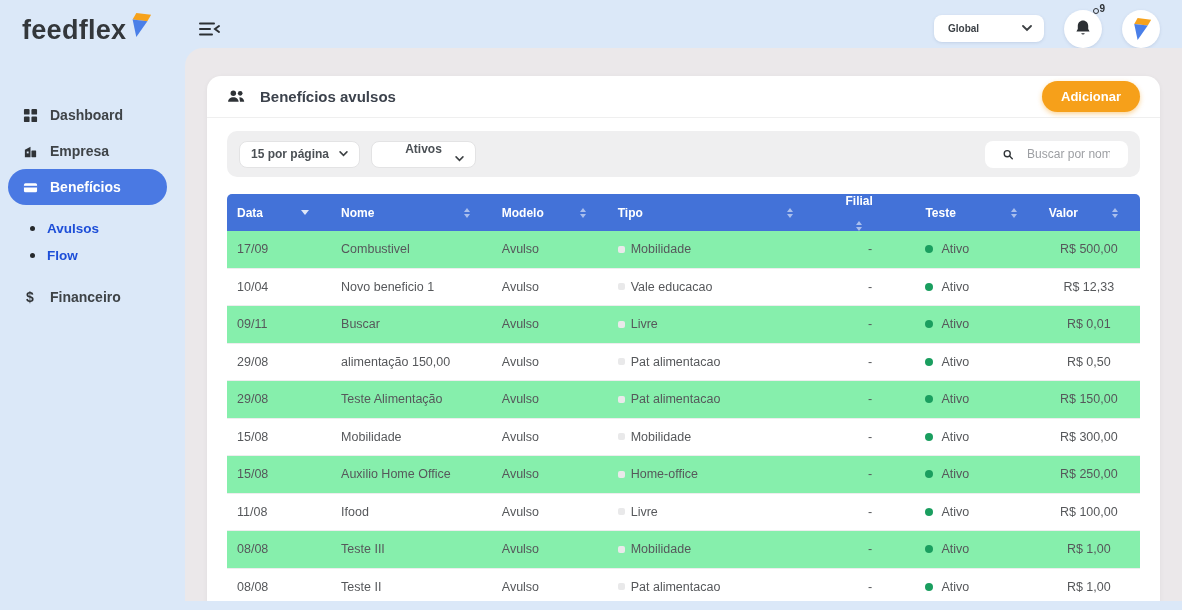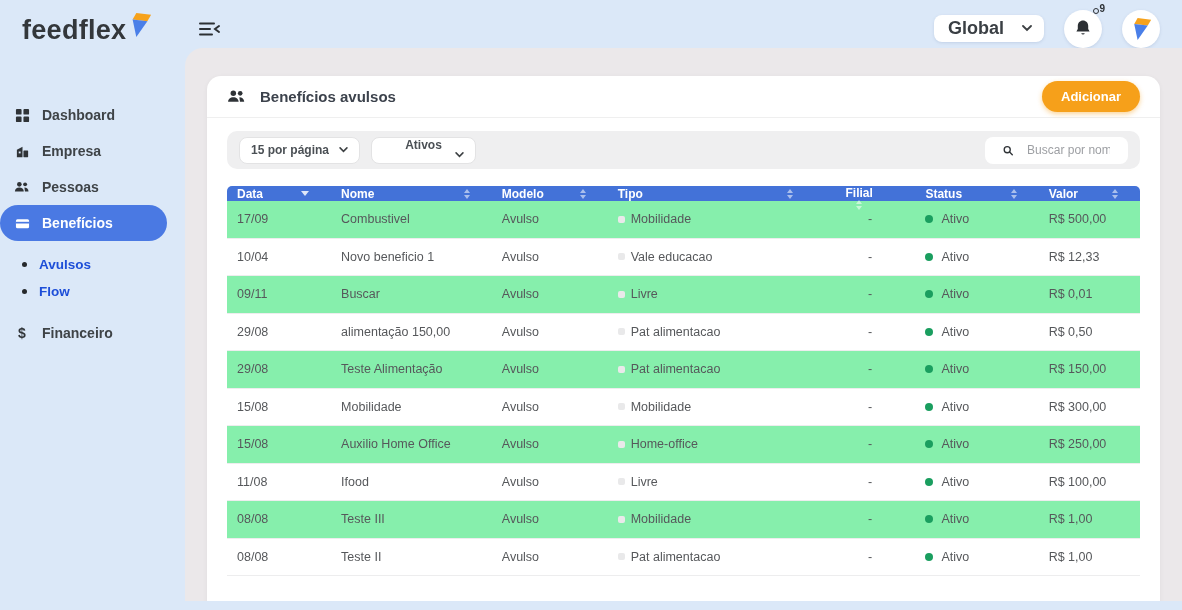--- a/index.html
+++ b/index.html
@@ -9,40 +9,40 @@
     background:#dbe8f8;
     position:relative;
     color:#3e4347;
   }
 
   
   .sidebar { position:absolute; left:0; top:0; width:185px; height:610px; background:#dbe8f8; }
   .logo-wrap { display:flex; align-items:flex-start; padding:14px 0 0 22px; height:57px; }
   .logo-text { font-size:27px; font-weight:700; color:#33373b; letter-spacing:.3px; line-height:32px; }
   .logo-flag { margin:-2px 0 0 2px; }
-  .nav { padding:40px 18px 0 0; }
+  .nav { padding:40px 18px 0 8px; }
   .nav-item { display:flex; align-items:center; gap:12px; height:36px; padding-left:14px;
               font-size:14px; font-weight:600; color:#3e4347; border-radius:20px; cursor:pointer; }
   .nav-item .ni-icon { width:16px; height:16px; display:flex; align-items:center; justify-content:center; }
   .nav-item.active { background:#4a79e3; color:#ffffff; }
   .nav-sub { display:flex; align-items:center; gap:12px; height:27px; padding-left:22px;
              font-size:13.5px; font-weight:600; color:#1d4ed8; cursor:pointer; }
   .bullet { width:5px; height:5px; border-radius:50%; background:#26292c; }
   .nav-gap { height:10px; }
   .dollar { font-size:14px; font-weight:700; width:16px; text-align:center; color:#2f3337; }
 
   
   .topbar { position:absolute; left:185px; top:0; width:997px; height:57px; background:#dbe8f8;
             display:flex; align-items:center; padding:0 22px 0 14px; }
   .collapse-btn { cursor:pointer; display:flex; align-items:center; }
   .topbar-right { margin-left:auto; display:flex; align-items:center; gap:20px; }
   .global-select { width:110px; height:27px; background:#fff; border-radius:8px;
                    box-shadow:0 1px 3px rgba(120,140,180,.25);
                    display:flex; align-items:center; padding:0 12px 0 14px; cursor:pointer; }
-  .global-select span { font-size:18px; color:#3a3f44; font-weight:600; }
+  .global-select span { font-size:10px; color:#3a3f44; font-weight:600; }
   .global-select svg { margin-left:auto; }
   .icon-circle { width:38px; height:38px; border-radius:50%; background:#fff;
                  box-shadow:0 1px 3px rgba(120,140,180,.25);
                  display:flex; align-items:center; justify-content:center; cursor:pointer; position:relative; }
   .badge { position:absolute; top:-7px; right:-3px; font-size:10px; font-weight:700; color:#2c3034; }
   .badge::before { content:""; position:absolute; left:-6px; top:5px; width:4px; height:4px;
                    border:1px solid #2c3034; border-radius:50%; }
 
   
   .main { position:absolute; left:185px; top:48px; width:997px; height:553px;
@@ -50,37 +50,37 @@
   .card { position:absolute; left:22px; top:28px; width:953px; height:560px;
           background:#ffffff; border-radius:14px; box-shadow:0 1px 5px rgba(0,0,0,.05); }
 
   .card-header { height:42px; display:flex; align-items:center; padding:0 20px; border-bottom:1px solid #efefef; }
   .title-icon { margin-right:14px; display:flex; }
   .page-title { font-size:15px; font-weight:700; color:#3c424c; }
   .add-btn { margin-left:auto; background:#f6a01a; color:#fff; border:none; cursor:pointer;
              font-family:inherit; font-size:13px; font-weight:700; padding:8px 19px; border-radius:17px;
              box-shadow:0 2px 5px rgba(246,160,26,.45); }
 
-  .filter-bar { margin:13px 20px 0; height:38px; background:#efeff0; border-radius:10px;
+  .filter-bar { margin:13px 20px 0; height:46px; background:#efeff0; border-radius:10px;
                 display:flex; align-items:center; padding:0 12px; gap:11px; }
   .pill { background:#fff; border:1px solid #e3e3e4; border-radius:8px; height:27px;
           display:flex; align-items:center; padding:0 11px; cursor:pointer; }
   .pill span { font-size:12px; color:#4b5055; font-weight:600; }
   .pill svg { margin-left:10px; }
   .pill.wide { width:105px;flex-direction:column; }
   .pill.wide svg { margin-left:auto; }
   .search-pill { margin-left:auto; background:#fff; border-radius:8px; height:27px; width:143px;
                  display:flex; align-items:center; padding:0 18px; gap:14px; }
   .search-pill input { border:none; outline:none; width:100%; font-family:inherit;
                        font-size:12px; color:#4b5055; background:transparent; }
   .search-pill input::placeholder { color:#9d9fa3; }
 
   
   .table { margin:17px 20px 0; }
-  .thead { display:flex; background:#4372d8; height:15px; border-radius:5px 5px 0 0; align-items:center; }
+  .thead { display:flex; background:#4372d8; height:37px; border-radius:5px 5px 0 0; align-items:center; }
   .th { display:flex; align-items:center; justify-content:space-between;
         padding:0 22px 0 10px; color:#fff; font-size:12px; font-weight:700; cursor:pointer; height:100%; }
   .sort-single { width:0; height:0; border-left:4px solid transparent; border-right:4px solid transparent;
                  border-top:5px solid #dfe7f8; }
   .sort-both { display:flex; flex-direction:column; gap:2px; }
   .sort-both .up { width:0; height:0; border-left:3.5px solid transparent; border-right:3.5px solid transparent;
                    border-bottom:4px solid rgba(255,255,255,.55); }
   .sort-both .down { width:0; height:0; border-left:3.5px solid transparent; border-right:3.5px solid transparent;
                      border-top:4px solid rgba(255,255,255,.55); }
 
@@ -89,21 +89,21 @@
   .td { padding-left:10px; font-size:12.5px; color:#56585b; display:flex; align-items:center; overflow:hidden; white-space:nowrap; }
 
   .th:nth-child(1), .td:nth-child(1) { width:11.4%; }
   .th:nth-child(2), .td:nth-child(2) { width:17.6%; }
   .th:nth-child(3), .td:nth-child(3) { width:12.7%; }
   .th:nth-child(4), .td:nth-child(4) { width:22.7%; }
   .th:nth-child(5), .td:nth-child(5) { width:11.0%;flex-direction:column; }
   .th:nth-child(6), .td:nth-child(6) { width:13.5%; }
   .th:nth-child(7), .td:nth-child(7) { width:11.1%; }
 
-  .td-valor { justify-content:flex-start; padding-right:11px; }
+  .td-valor { justify-content:center; padding-right:11px; }
   .tipo-icon { width:7px; height:7px; border-radius:2px; background:#e9e9ea; margin-right:6px; flex:0 0 auto; }
   .status-dot { width:8px; height:8px; border-radius:50%; background:#1a9e5f; margin-right:8px; flex:0 0 auto; }
 </style>
 </head>
 <body>
 
 <aside class="sidebar">
   <div class="logo-wrap">
     <span class="logo-text">feedflex</span>
     <span class="logo-flag">
@@ -131,33 +131,20 @@
       <span class="ni-icon">
         <svg width="15" height="15" viewBox="0 0 16 16">
             <g fill="#2f3337">
           <path d="M2 14V6l6-3v11z"></path>
               <rect x="9" y="7" width="5" height="7" rx="0.5"></rect>
           <rect x="4" y="8" width="2" height="2" fill="#dbe8f8"></rect>
             </g>
           </svg>
       </span>
       <span>Empresa</span>
-    </div>
-    <div class="nav-item">
-      <span class="ni-icon">
-        <svg width="16" height="14" viewBox="0 0 18 14">
-            <g fill="#2f3337">
-          <circle cx="6" cy="4" r="2.6"></circle>
-              <path d="M1 12c0-2.7 2.2-4.4 5-4.4S11 9.3 11 12z"></path>
-          <circle cx="12.5" cy="4" r="2.2"></circle>
-              <path d="M11.7 7.7c2.6.1 4.6 1.7 4.6 4.3h-4z"></path>
-            </g>
-          </svg>
-      </span>
-      <span>Pessoas</span>
     </div>
     <div class="nav-item active">
       <span class="ni-icon">
         <svg width="15" height="15" viewBox="0 0 16 16">
           <rect x="1" y="3.5" width="14" height="9.5" rx="1.6" fill="#ffffff"></rect>
           <rect x="1" y="6.2" width="14" height="1.8" fill="#4a79e3"></rect>
           </svg>
       </span>
       <span>Benefícios</span>
     </div>
@@ -280,21 +267,21 @@
             </span>
         </div>
         <div class="th">
           <span>Filial</span>
           <span class="sort-both">
               <i class="up"></i>
               <i class="down"></i>
             </span>
         </div>
         <div class="th">
-          <span>Status</span>
+          <span>Teste</span>
           <span class="sort-both">
               <i class="up"></i>
               <i class="down"></i>
             </span>
         </div>
         <div class="th">
           <span>Valor</span>
           <span class="sort-both">
               <i class="up"></i>
               <i class="down"></i>

